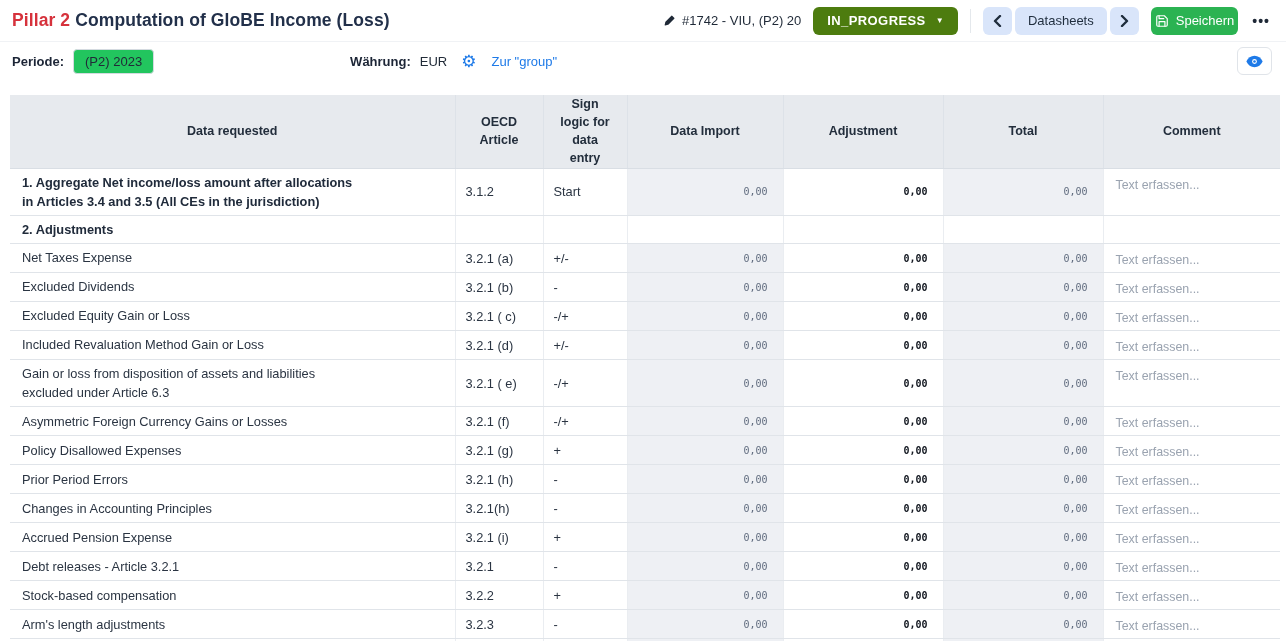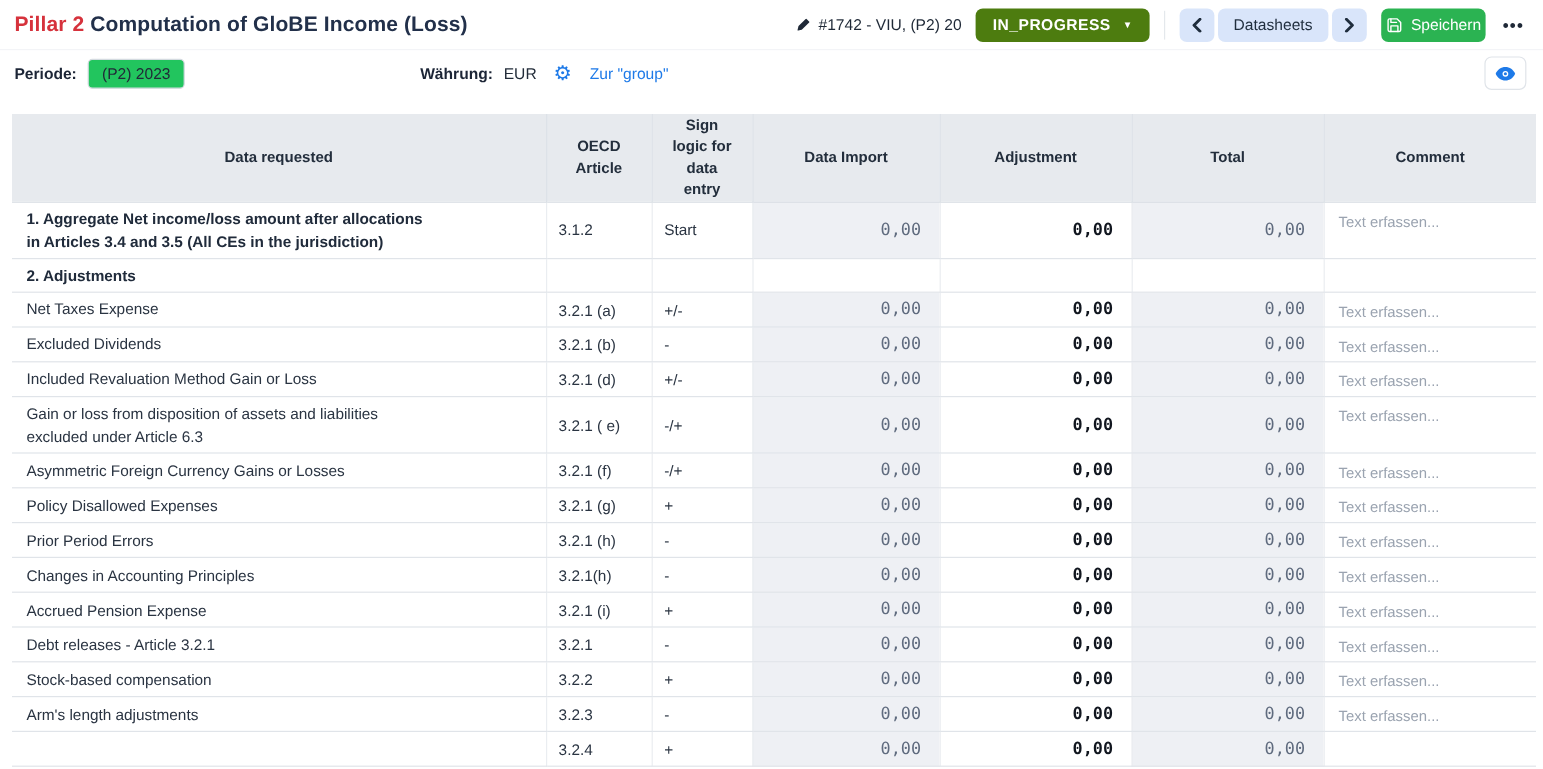--- a/index.html
+++ b/index.html
@@ -58,21 +58,21 @@
   thead th:last-child { border-right:none; }
   tbody td { border-bottom:1px solid #e0e4e9; border-right:1px solid #eaedf1;
     font-size:12.8px; color:#2a3442; vertical-align:middle; background:#fff; }
   tbody td:last-child { border-right:none; }
   tbody tr { height:29px; }
   tbody tr.tall { height:45px; }
   tbody tr.short { height:24px; }
   td.label { padding:4px 12px; line-height:1.5; }
   td.label.bold { font-weight:700; color:#202b3b; }
   td.article, td.sign { padding:4px 10px; }
-  td.num { font-family:"DejaVu Sans Mono", monospace; font-size:14px;
+  td.num { font-family:"DejaVu Sans Mono", monospace; font-size:10px;
     text-align:right; padding-right:15px; }
   td.num.gray { background:#eef0f4; color:#5f6b7e; }
   td.num.dark { color:#11161f; font-weight:700; }
   td.comment { vertical-align:top; padding:8px 12px 4px; cursor:text; }
   .placeholder { color:#9aa3b0; font-size:12.4px; }
   svg { display:block; }
 </style>
 </head>
 <body>
 
@@ -213,20 +213,31 @@
         </td>
         <td class="article">3.2.1 (b)</td>
         <td class="sign">-</td>
         <td class="num gray">0,00</td>
         <td class="num dark">0,00</td>
         <td class="num gray">0,00</td>
         <td class="comment"><span class="placeholder">Text erfassen...</span></td>
       </tr>
       <tr>
         <td class="label">
+          <div>Excluded Equity Gain or Loss</div>
+        </td>
+        <td class="article">3.2.1 ( c)</td>
+        <td class="sign">-/+</td>
+        <td class="num gray">0,00</td>
+        <td class="num dark">0,00</td>
+        <td class="num gray">0,00</td>
+        <td class="comment"><span class="placeholder">Text erfassen...</span></td>
+      </tr>
+      <tr>
+        <td class="label">
           <div>Included Revaluation Method Gain or Loss</div>
         </td>
         <td class="article">3.2.1 (d)</td>
         <td class="sign">+/-</td>
         <td class="num gray">0,00</td>
         <td class="num dark">0,00</td>
         <td class="num gray">0,00</td>
         <td class="comment"><span class="placeholder">Text erfassen...</span></td>
       </tr>
       <tr class="tall">

